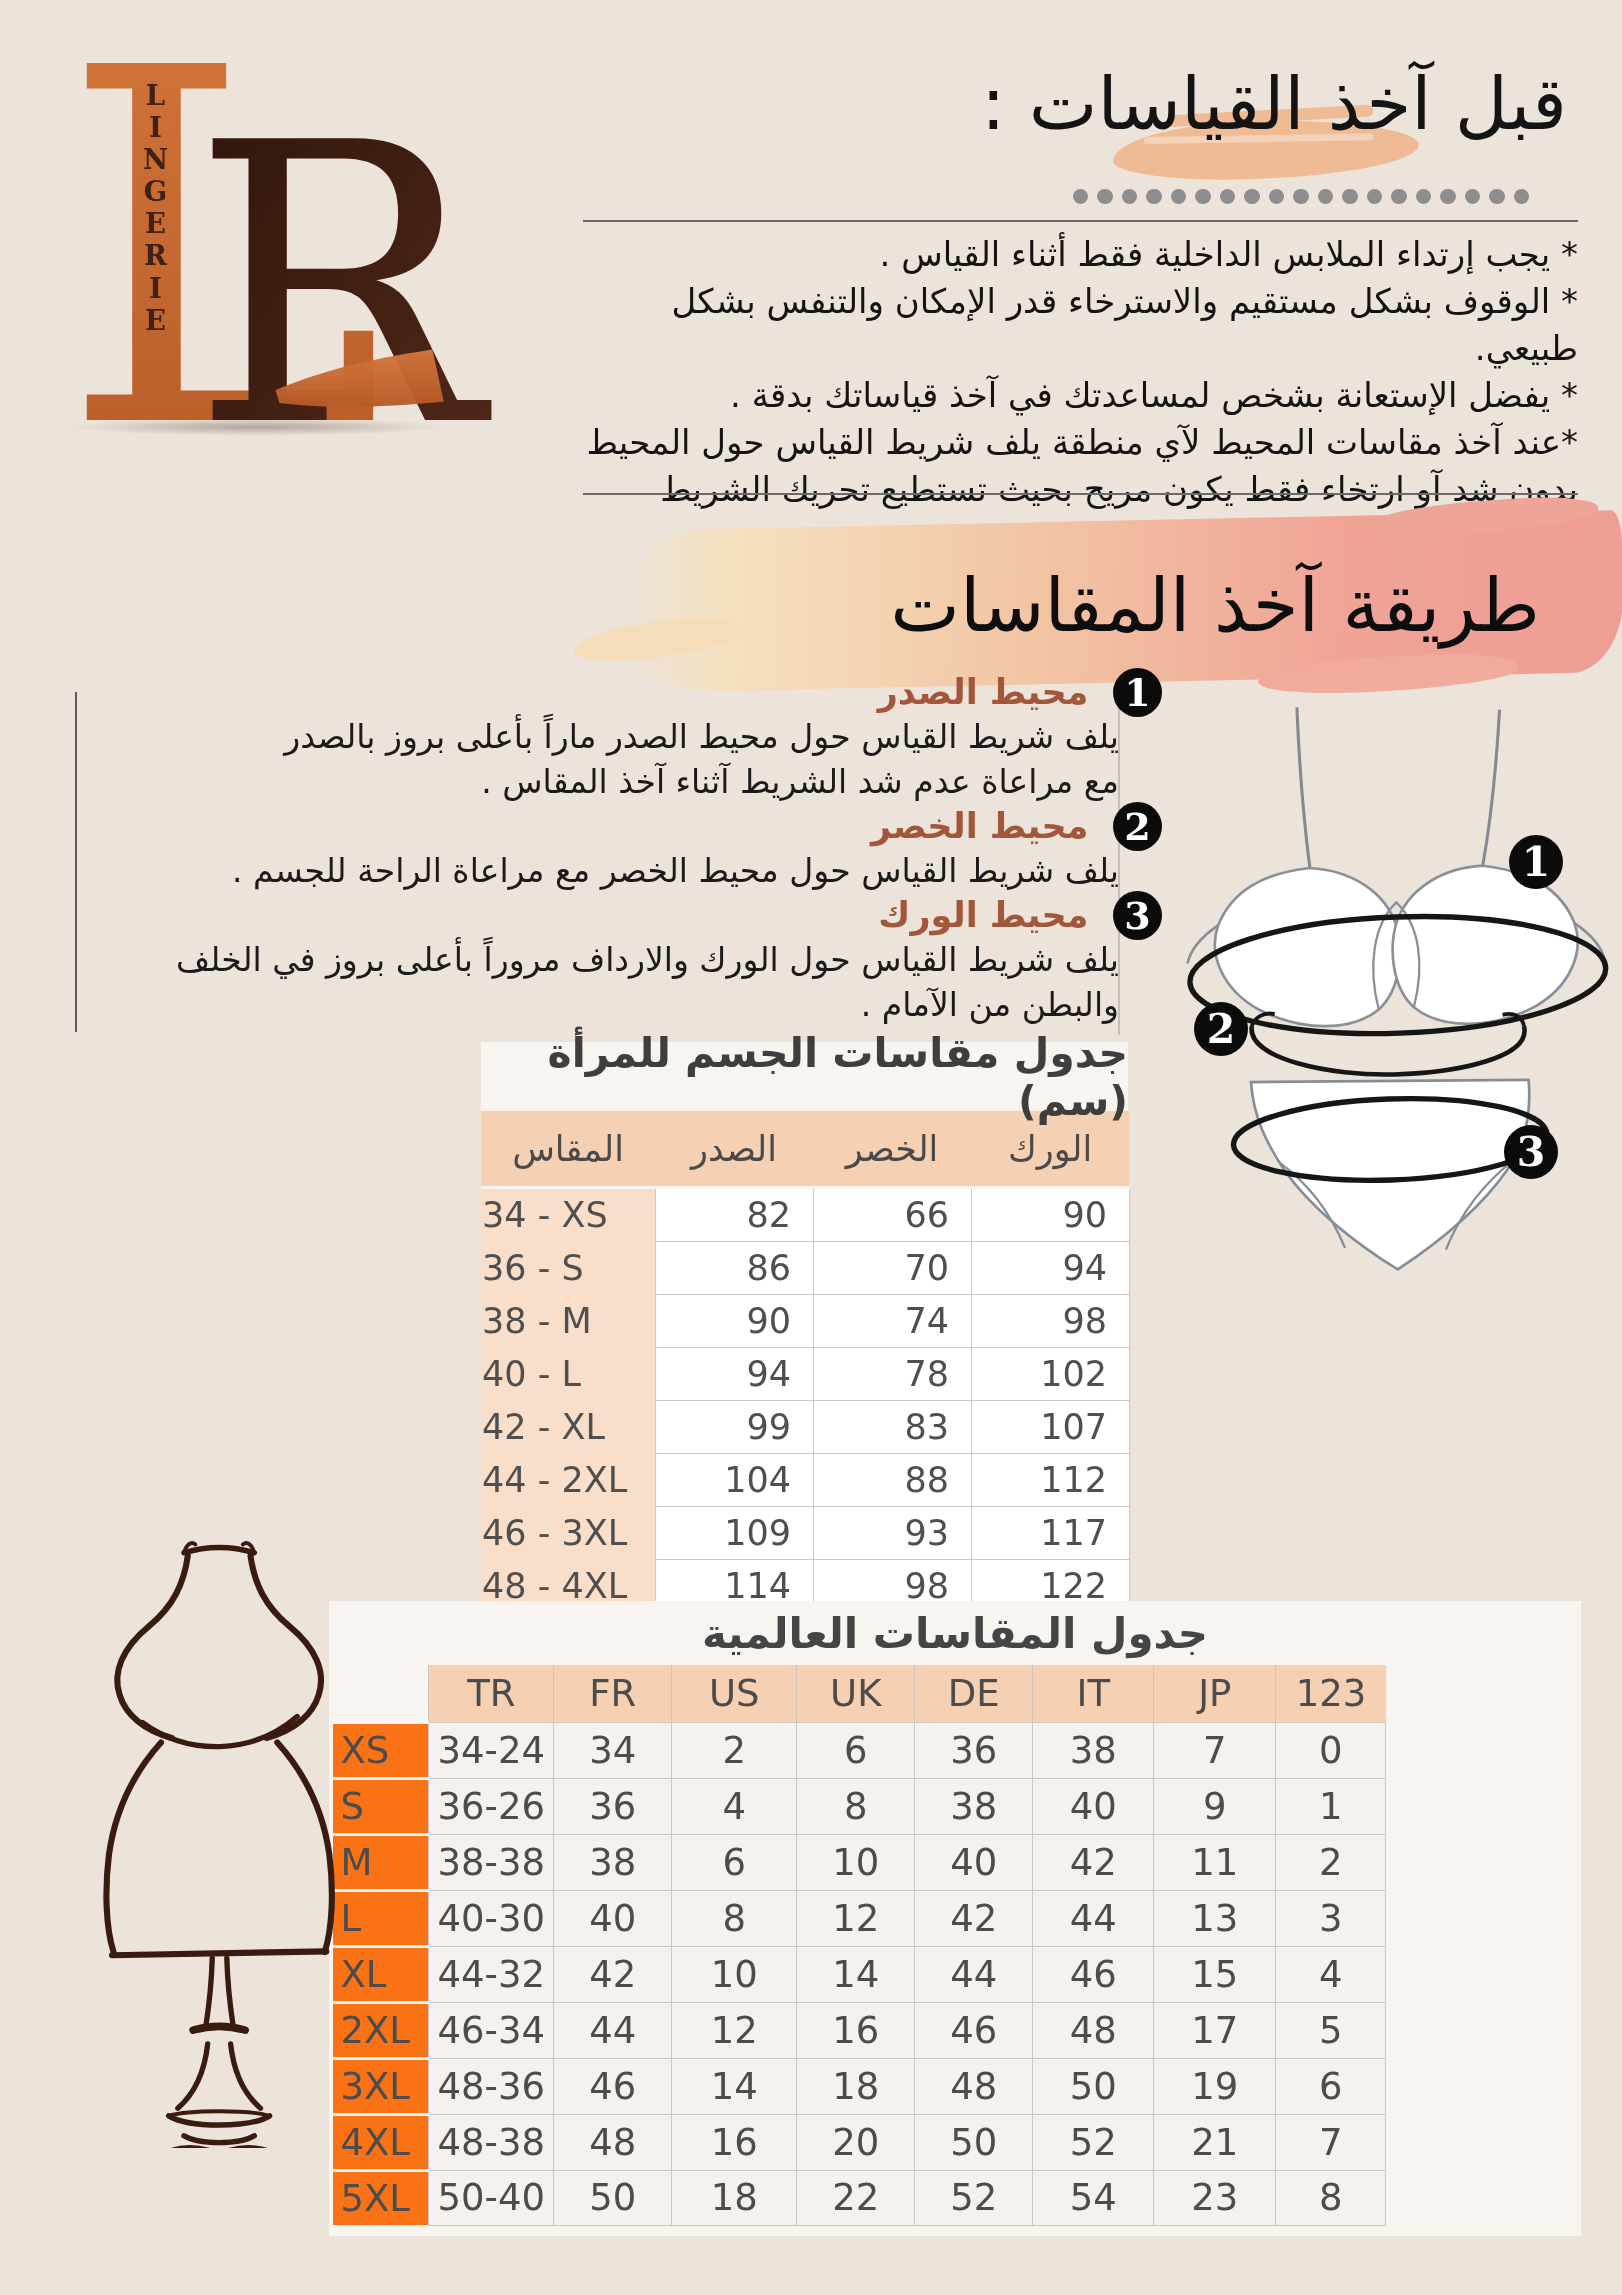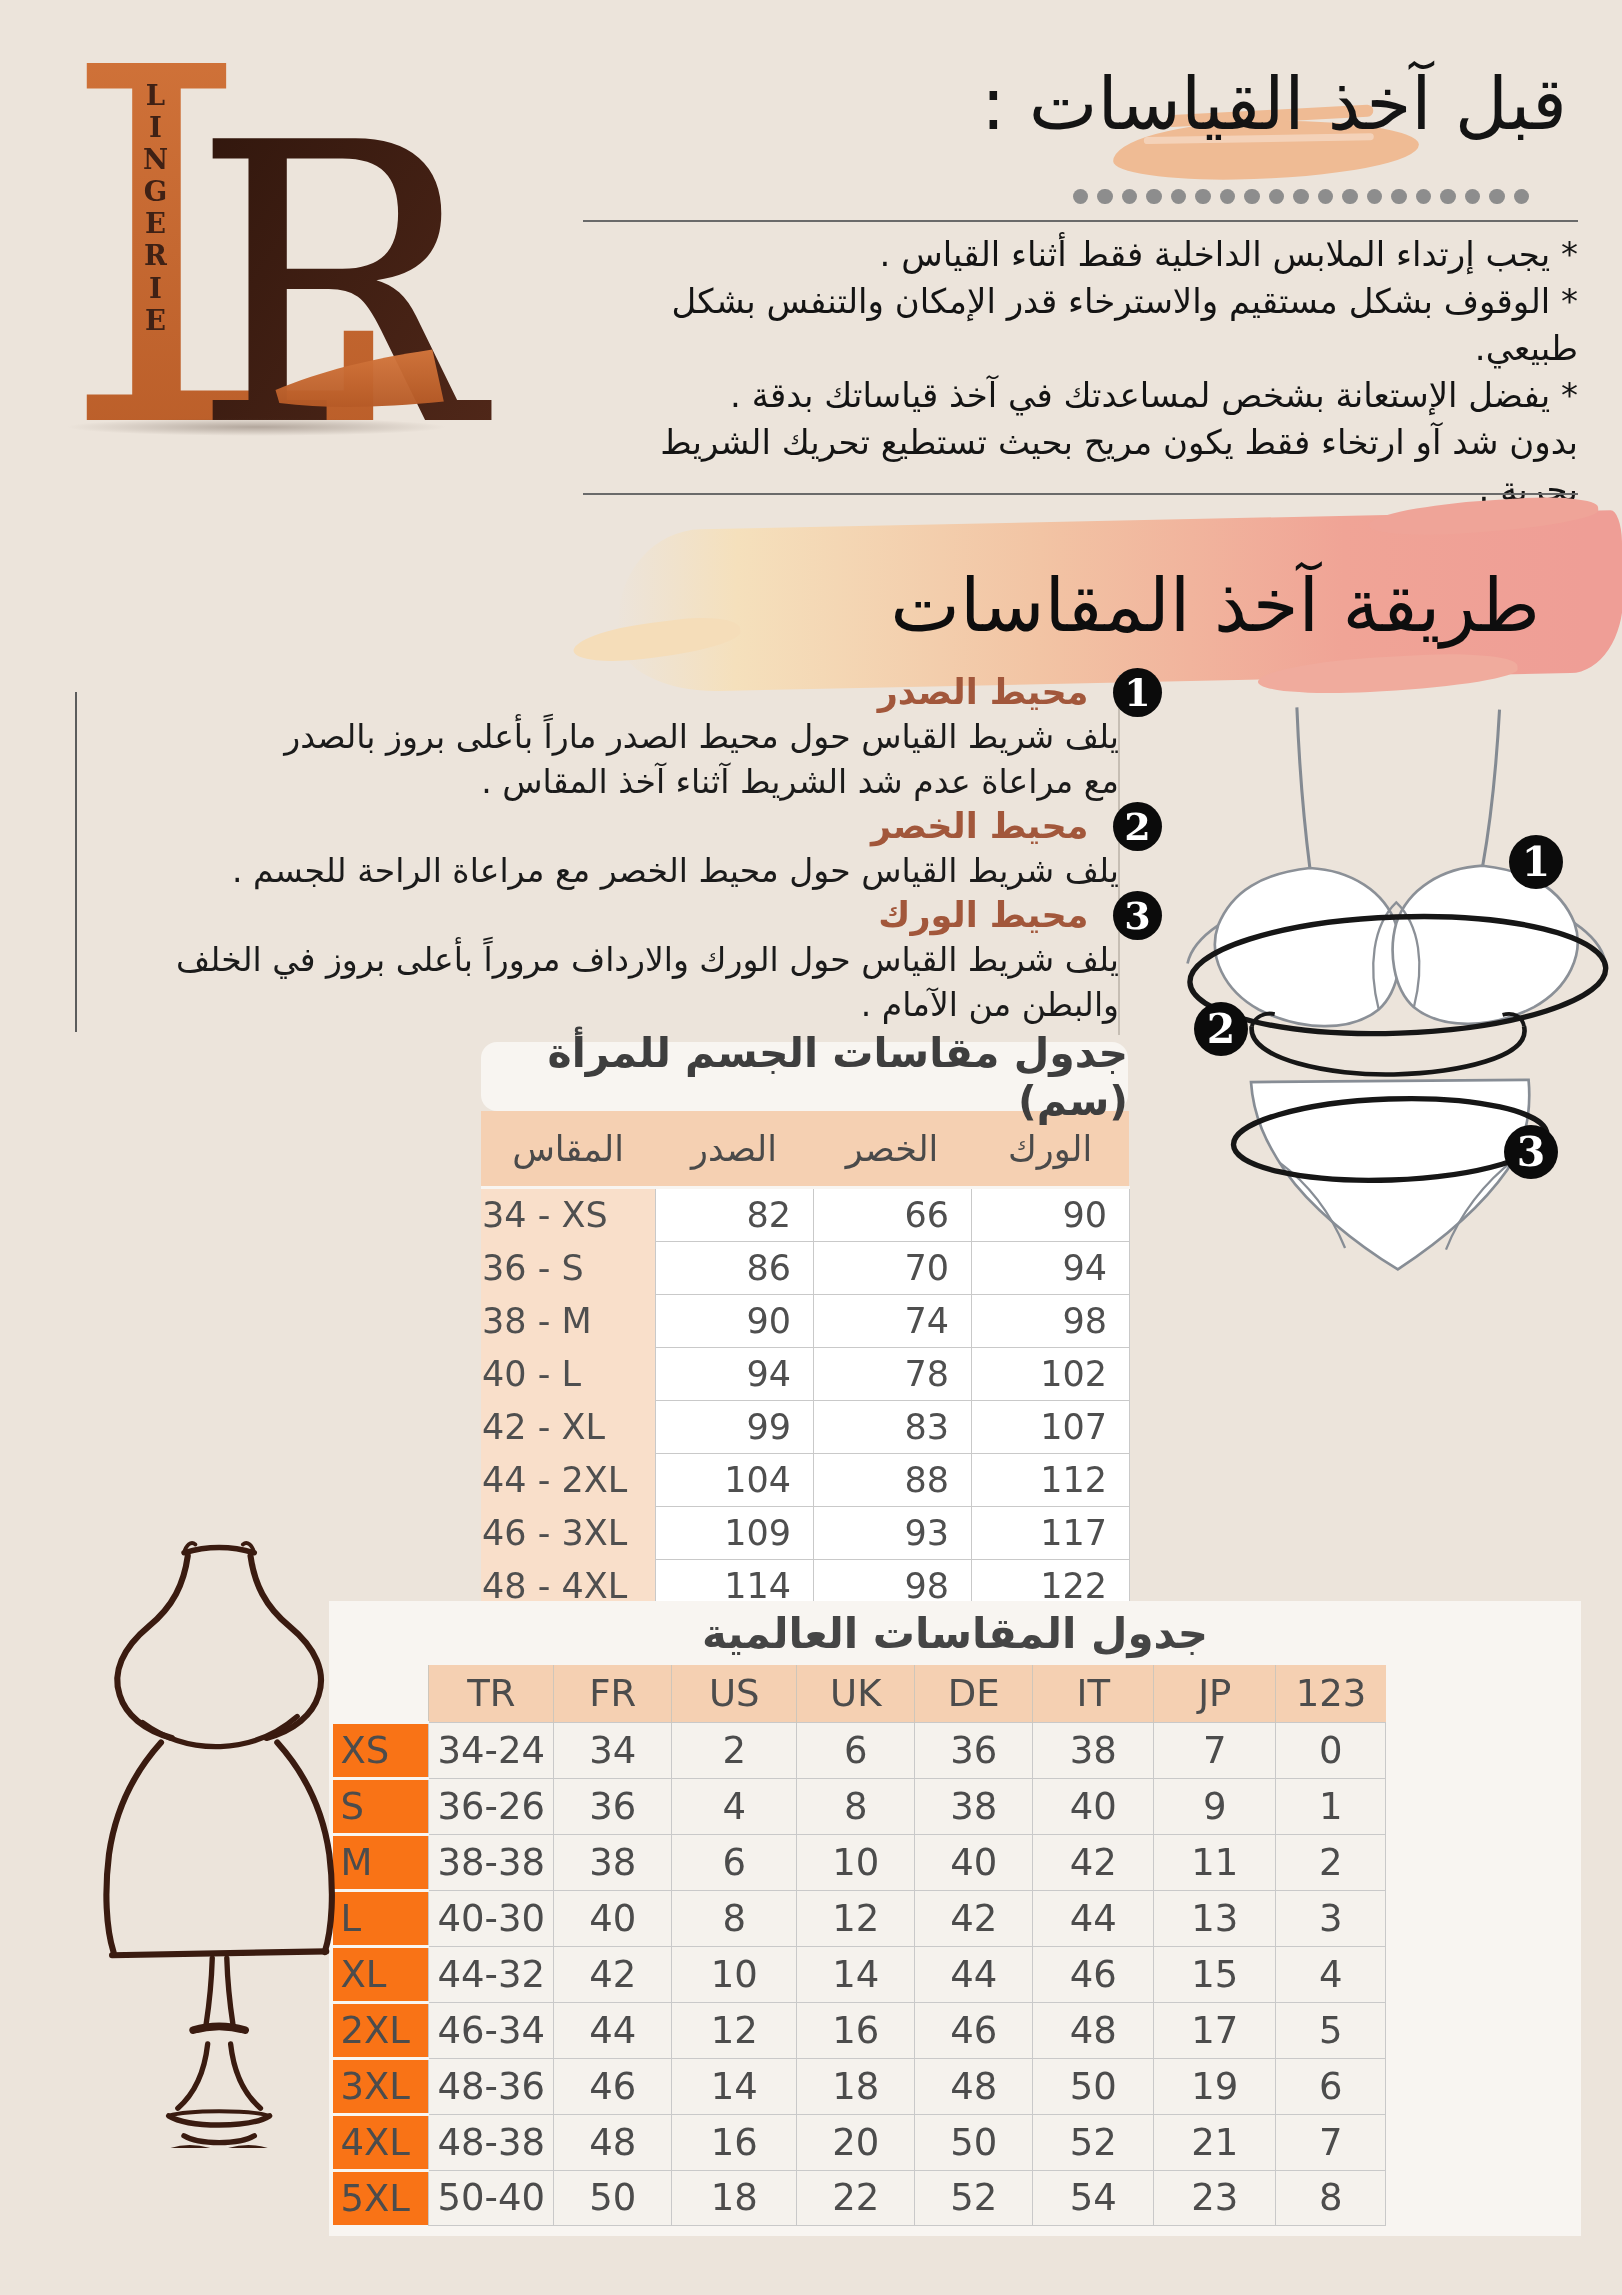--- a/index.html
+++ b/index.html
@@ -56,21 +56,21 @@
   .m-line{font-size:33px; line-height:45px; color:#1b1b1b; padding-left:12.2px;}
 
   
   .fig-badge{width:54px; height:54px; border-radius:50%; background:#0b0b0b; color:#fff;
     font-family:"DejaVu Serif", serif; font-size:41px; font-weight:bold;
     display:flex; align-items:center; justify-content:center; z-index:4;}
 
   
   .t1-block{left:481px; top:1042px; width:647px;}
   .t-title{background:#F8F5F1; color:#3E3E3E; font-weight:bold; direction:rtl;
-    display:flex; align-items:center; justify-content:center;border-radius:16px;}
+    display:flex; align-items:center; justify-content:center;}
   .t1-title{height:69px; font-size:41px;}
   table{border-collapse:collapse; table-layout:fixed;}
   .t1{width:647px;}
   .t1 th{height:73px; background:#F5D0B2; font-size:35px; font-weight:normal; color:#4a4a4a; border-bottom:3.1px solid #F8F5F1;}
   .t1 td{height:50px; font-size:35px; color:#4f4f4f;}
   .t1 td.size{background:#F9DFCA; text-align:left; border:0;}
   .t1 td.num{background:#ffffff; border:1.5px solid #C9C9C9; text-align:right; padding-right:21.4px;}
 
   
   .t2-block{left:329px; top:1601px; width:1252px; background:#F8F5F1; padding-bottom:10.7px;}
@@ -140,20 +140,21 @@
       <span class="dot"></span>
       <span class="dot"></span>
       <span class="dot"></span>
     </div>
   <div class="abs rule rule-1"></div>
 
   <div class="abs intro-notes">
     <div class="note-line">* يجب إرتداء الملابس الداخلية فقط أثناء القياس .</div>
     <div class="note-line">* الوقوف بشكل مستقيم والاسترخاء قدر الإمكان والتنفس بشكل طبيعي.</div>
     <div class="note-line">* يفضل الإستعانة بشخص لمساعدتك في آخذ قياساتك بدقة .</div>
+    <div class="note-line">*عند آخذ مقاسات المحيط لآي منطقة يلف شريط القياس حول المحيط</div>
     <div class="note-line">بدون شد آو ارتخاء فقط يكون مريح بحيث تستطيع تحريك الشريط بحرية .</div>
   </div>
   <div class="abs rule rule-2"></div>
 
   <div class="abs brush-stroke">
     <div class="splat s1"></div>
     <div class="splat s2"></div>
     <div class="splat s3"></div>
   </div>
   <div class="abs method-title">طريقة آخذ المقاسات</div>

